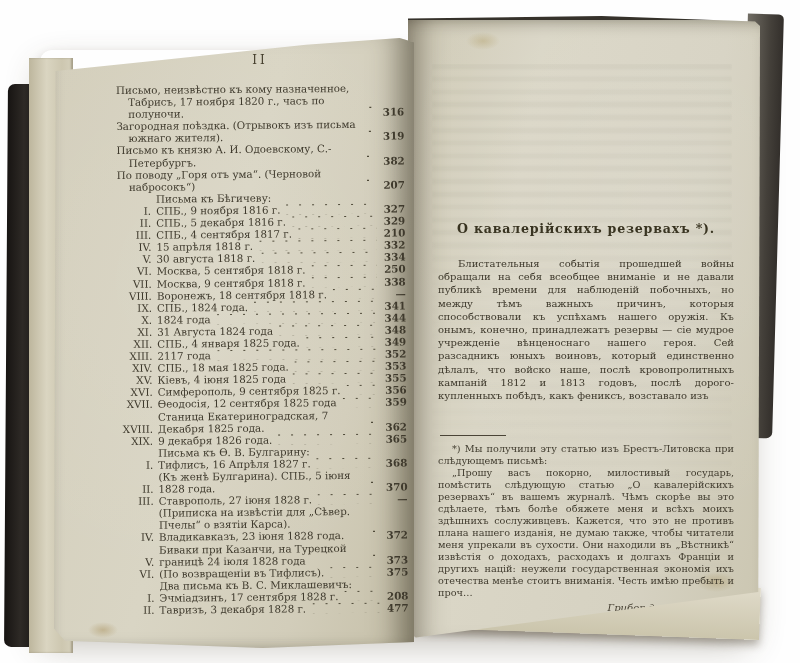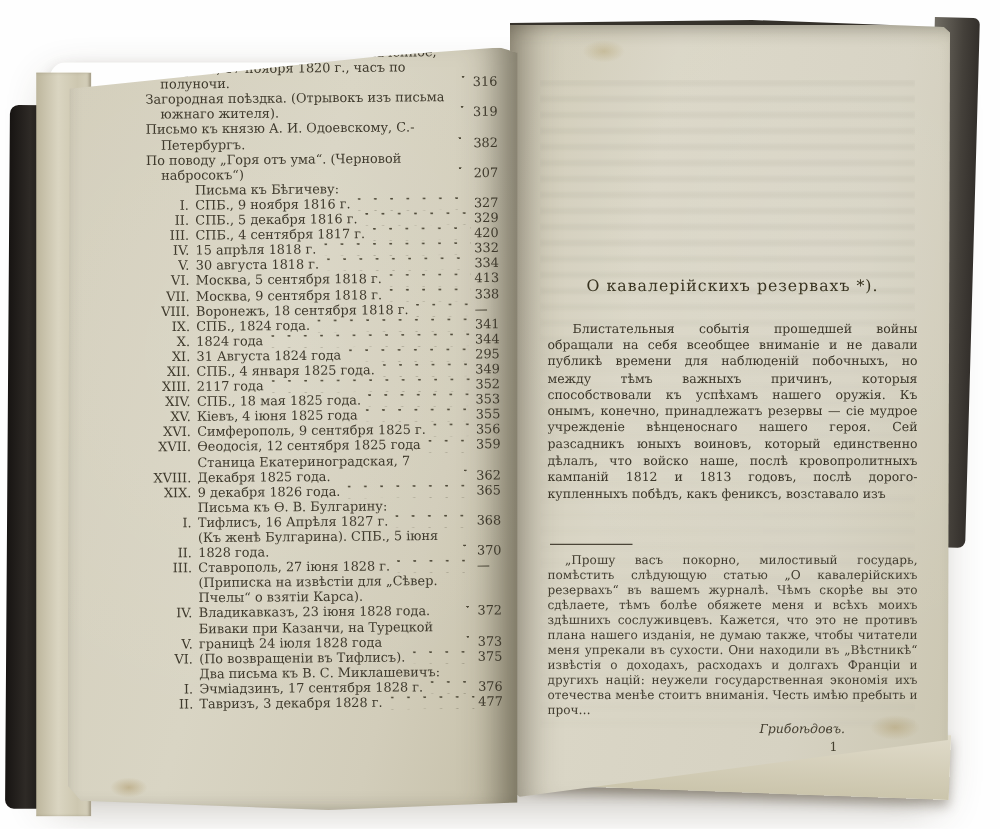--- a/index.html
+++ b/index.html
@@ -56,24 +56,24 @@
   
   .toc-header{text-align:center;font-size:12px;letter-spacing:3px;margin:15px 0 17px;color:#46402e;}
   .toc{font-size:10.3px;line-height:12.1px;transform:rotate(-.5deg);transform-origin:left top;}
   .toc-row{display:flex;align-items:flex-end;}
   .toc-row .toc-num{flex:0 0 34px;text-align:right;padding-right:5px;white-space:nowrap;}
   .toc-row.plain .toc-label{padding-left:12px;text-indent:-12px;}
   .toc-label{flex:0 1 auto;}
   .dots{flex:1 1 10px;min-width:6px;height:11px;align-self:flex-end;margin:0 3px 0 6px;
         background-image:radial-gradient(circle at 1.2px 1.2px,#4f4a39 1px,rgba(0,0,0,0) 1.3px);
         background-size:13px 11px;background-repeat:repeat-x;background-position:left bottom 1px;}
-  .toc-page{flex:0 0 26px;white-space:nowrap;}
-
-  
-  .chapter-title{margin:201px 0 0;text-align:center;font-size:12.6px;font-weight:normal;
+  .toc-page{flex:0 0 26px;text-align:right;white-space:nowrap;font-weight:bold;}
+
+  
+  .chapter-title{margin:201px 0 0;text-align:center;font-size:12.6px;font-weight:bold;
         letter-spacing:.8px;color:#37321f;}
   .body-par{margin:21px 0 0;font-size:10px;line-height:13.2px;text-align:justify;text-indent:20px;
         color:#3c372a;position:relative;}
   .fn-rule{margin:33px 0 7px 2px;width:66px;border-top:1px solid #4a4437;}
   .fn{margin:0;font-size:9.7px;line-height:12px;text-align:justify;text-indent:14px;color:#413c2f;position:relative;}
   .fn-sig{margin:3px 58px 0 0;text-align:right;font-style:italic;font-size:10px;color:#453f31;}
   .page-num{margin:4px 64px 0 0;text-align:right;font-size:10px;color:#45402f;}
 </style>
 </head>
 <body>
@@ -85,26 +85,28 @@
   <div class="right-block-edge"></div>
   <div class="right-underpages"></div>
 
   <div class="page right-page">
     <div class="showthrough"></div>
     <div class="stain stain-r1"></div>
     <div class="stain stain-r2"></div>
     <h1 class="chapter-title">О кавалерійскихъ резервахъ *).</h1>
     <p class="body-par">Блистательныя событія прошедшей войны обращали на себя всеобщее вниманіе и не давали публикѣ времени для наблюденій побочныхъ, но между тѣмъ важныхъ причинъ, которыя способствовали къ успѣхамъ нашего оружія. Къ онымъ, конечно, принадлежатъ резервы — сіе мудрое учрежденіе вѣнценоснаго нашего героя. Сей разсадникъ юныхъ воиновъ, который единственно дѣлалъ, что войско наше, послѣ кровопролитныхъ кампаній 1812 и 1813 годовъ, послѣ дорого-купленныхъ побѣдъ, какъ фениксъ, возставало изъ</p>
     <div class="fn-rule"></div>
+    <p class="fn">*) Мы получили эту статью изъ Брестъ-Литовска при слѣдующемъ письмѣ:</p>
     <p class="fn">„Прошу васъ покорно, милостивый государь, помѣстить слѣдующую статью „О кавалерійскихъ резервахъ“ въ вашемъ журналѣ. Чѣмъ скорѣе вы это сдѣлаете, тѣмъ болѣе обяжете меня и всѣхъ моихъ здѣшнихъ сослуживцевъ. Кажется, что это не противъ плана нашего изданія, не думаю также, чтобы читатели меня упрекали въ сухости. Они находили въ „Вѣстникѣ“ извѣстія о доходахъ, расходахъ и долгахъ Франціи и другихъ націй: неужели государственная экономія ихъ отечества менѣе стоитъ вниманія. Честь имѣю пребыть и проч…</p>
     <p class="fn-sig">Грибоѣдовъ.</p>
     <div class="page-num">1</div>
   </div>
 
   <div class="page left-page">
+    <div class="toc-header">II</div>
     <div class="toc">
 
     <div class="toc-row plain">
 
           <span class="toc-label">Письмо, неизвѣстно къ кому назначенное, Табрисъ, 17 ноября 1820 г., часъ по полуночи.</span>
           <span class="dots"></span>
           <span class="toc-page">316</span>
         </div>
         <div class="toc-row plain">
 
@@ -138,39 +140,39 @@
         <div class="toc-row entry">
           <span class="toc-num">II.</span>
           <span class="toc-label">СПБ., 5 декабря 1816 г.</span>
           <span class="dots"></span>
           <span class="toc-page">329</span>
         </div>
         <div class="toc-row entry">
           <span class="toc-num">III.</span>
           <span class="toc-label">СПБ., 4 сентября 1817 г.</span>
           <span class="dots"></span>
-          <span class="toc-page">420</span>
+          <span class="toc-page">210</span>
         </div>
         <div class="toc-row entry">
           <span class="toc-num">IV.</span>
           <span class="toc-label">15 апрѣля 1818 г.</span>
           <span class="dots"></span>
           <span class="toc-page">332</span>
         </div>
         <div class="toc-row entry">
           <span class="toc-num">V.</span>
           <span class="toc-label">30 августа 1818 г.</span>
           <span class="dots"></span>
           <span class="toc-page">334</span>
         </div>
         <div class="toc-row entry">
           <span class="toc-num">VI.</span>
           <span class="toc-label">Москва, 5 сентября 1818 г.</span>
           <span class="dots"></span>
-          <span class="toc-page">413</span>
+          <span class="toc-page">250</span>
         </div>
         <div class="toc-row entry">
           <span class="toc-num">VII.</span>
           <span class="toc-label">Москва, 9 сентября 1818 г.</span>
           <span class="dots"></span>
           <span class="toc-page">338</span>
         </div>
         <div class="toc-row entry">
           <span class="toc-num">VIII.</span>
           <span class="toc-label">Воронежъ, 18 сентября 1818 г.</span>
@@ -186,21 +188,21 @@
         <div class="toc-row entry">
           <span class="toc-num">X.</span>
           <span class="toc-label">1824 года</span>
           <span class="dots"></span>
           <span class="toc-page">344</span>
         </div>
         <div class="toc-row entry">
           <span class="toc-num">XI.</span>
           <span class="toc-label">31 Августа 1824 года</span>
           <span class="dots"></span>
-          <span class="toc-page">295</span>
+          <span class="toc-page">348</span>
         </div>
         <div class="toc-row entry">
           <span class="toc-num">XII.</span>
           <span class="toc-label">СПБ., 4 января 1825 года.</span>
           <span class="dots"></span>
           <span class="toc-page">349</span>
         </div>
         <div class="toc-row entry">
           <span class="toc-num">XIII.</span>
           <span class="toc-label">2117 года</span>
@@ -286,21 +288,21 @@
         </div>
         <div class="toc-row heading">
           <span class="toc-num"></span>
           <span class="toc-label">Два письма къ В. С. Миклашевичъ:</span>
 
         </div>
         <div class="toc-row entry">
           <span class="toc-num">I.</span>
           <span class="toc-label">Эчміадзинъ, 17 сентября 1828 г.</span>
           <span class="dots"></span>
-          <span class="toc-page">376</span>
+          <span class="toc-page">208</span>
         </div>
         <div class="toc-row entry">
           <span class="toc-num">II.</span>
           <span class="toc-label">Тавризъ, 3 декабря 1828 г.</span>
           <span class="dots"></span>
           <span class="toc-page">477</span>
         </div>
       </div>
     <div class="stain stain-l1"></div>
   </div>

